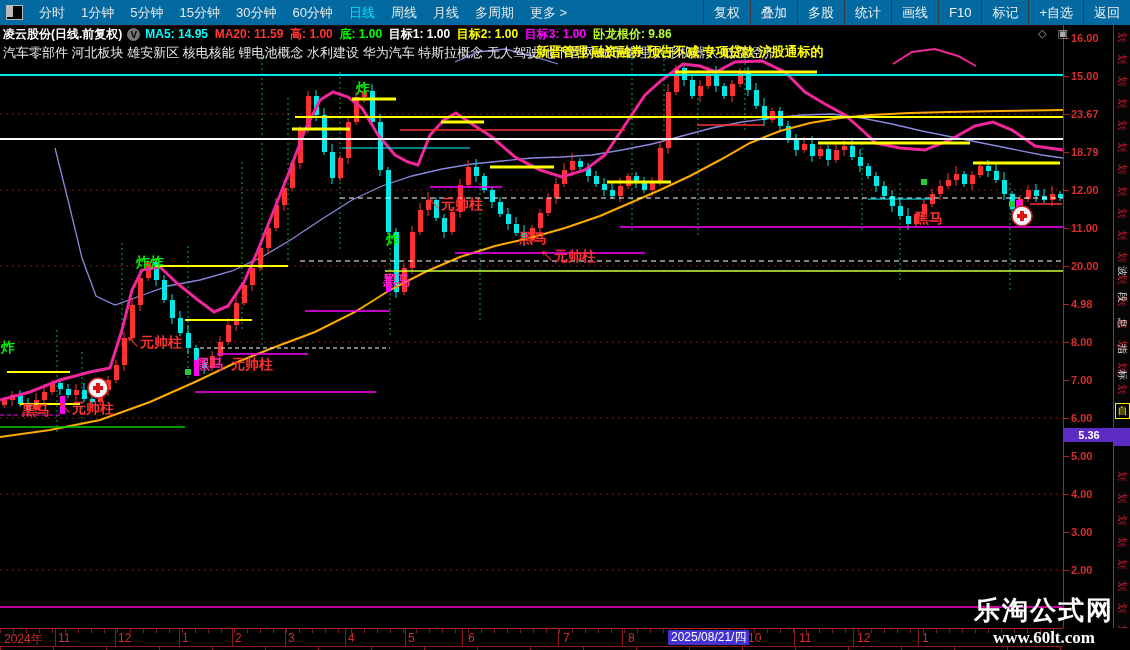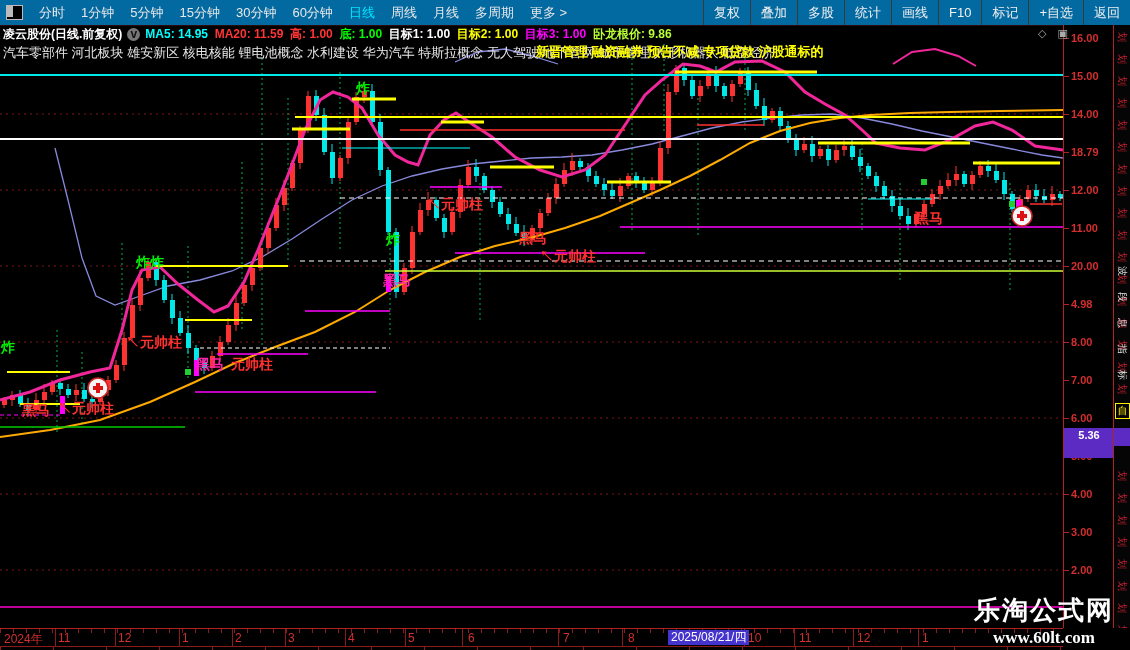--- a/index.html
+++ b/index.html
@@ -26,21 +26,21 @@
   .tagsrow{position:absolute;left:3px;top:43px;height:15px;z-index:6;white-space:nowrap;}
   .tags-white{color:#e8e8e8;font-size:13px;}
   .tags-yellow{position:absolute;left:533px;top:0;color:#ffff00;font-size:13px;font-weight:bold;}
   
   #chart{position:absolute;left:0;top:0;width:1063px;height:650px;z-index:1;}
   
   .yaxis{position:absolute;left:1063px;top:25px;width:50px;height:603px;background:#000;
          border-left:1px solid #b22222;z-index:2;}
   .ylab{position:absolute;left:7px;color:#d32f2f;font-size:11px;font-weight:bold;}
   .ytick{position:absolute;left:0;width:5px;height:1px;background:#b22222;}
-  .pricebadge{position:absolute;left:0;width:50px;height:30px;background:#5b2bc4;color:#fff;
+  .pricebadge{position:absolute;left:0;width:50px;height:14px;background:#5b2bc4;color:#fff;
               font-size:11px;font-weight:bold;text-align:center;line-height:14px;z-index:3;}
   
   .rstrip{position:absolute;left:1113px;top:25px;width:17px;height:603px;background:#050505;
           border-left:1px solid #b22222;z-index:2;overflow:hidden;}
   .rglyph{position:absolute;left:2px;width:12px;color:#c23;font-size:10px;transform:rotate(90deg);}
   .rglyph.white{color:#ddd;}
   .rbox{position:absolute;left:1px;width:13px;height:14px;border:1px solid #ffee00;color:#ffee00;
         font-size:10px;text-align:center;line-height:13px;}
   .rpurple{position:absolute;left:0;width:17px;height:18px;background:#5b2bc4;}
   
@@ -458,21 +458,21 @@
 <div class="tagsrow">
   <span class="tags-white">汽车零部件 河北板块 雄安新区 核电核能 锂电池概念 水利建设 华为汽车 特斯拉概念 无人驾驶 地下管网 城市管理 人形机器人 低空经济</span>
   <span class="tags-yellow">新晋管理 融资融券 预告不减 专项贷款 沪股通标的</span>
 </div>
 
 <div class="yaxis" id="yaxis">
     <div class="ylab" style="top: 7px;">16.00</div>
     <div class="ytick" style="top: 13px;"></div>
     <div class="ylab" style="top: 45px;">15.00</div>
     <div class="ytick" style="top: 51px;"></div>
-    <div class="ylab" style="top: 83px;">14.00</div>
+    <div class="ylab" style="top: 83px;">23.67</div>
     <div class="ytick" style="top: 89px;"></div>
     <div class="ylab" style="top: 121px;">18.79</div>
     <div class="ytick" style="top: 127px;"></div>
     <div class="ylab" style="top: 159px;">12.00</div>
     <div class="ytick" style="top: 165px;"></div>
     <div class="ylab" style="top: 197px;">11.00</div>
     <div class="ytick" style="top: 203px;"></div>
     <div class="ylab" style="top: 235px;">20.00</div>
     <div class="ytick" style="top: 241px;"></div>
     <div class="ylab" style="top: 273px;">4.98</div>

